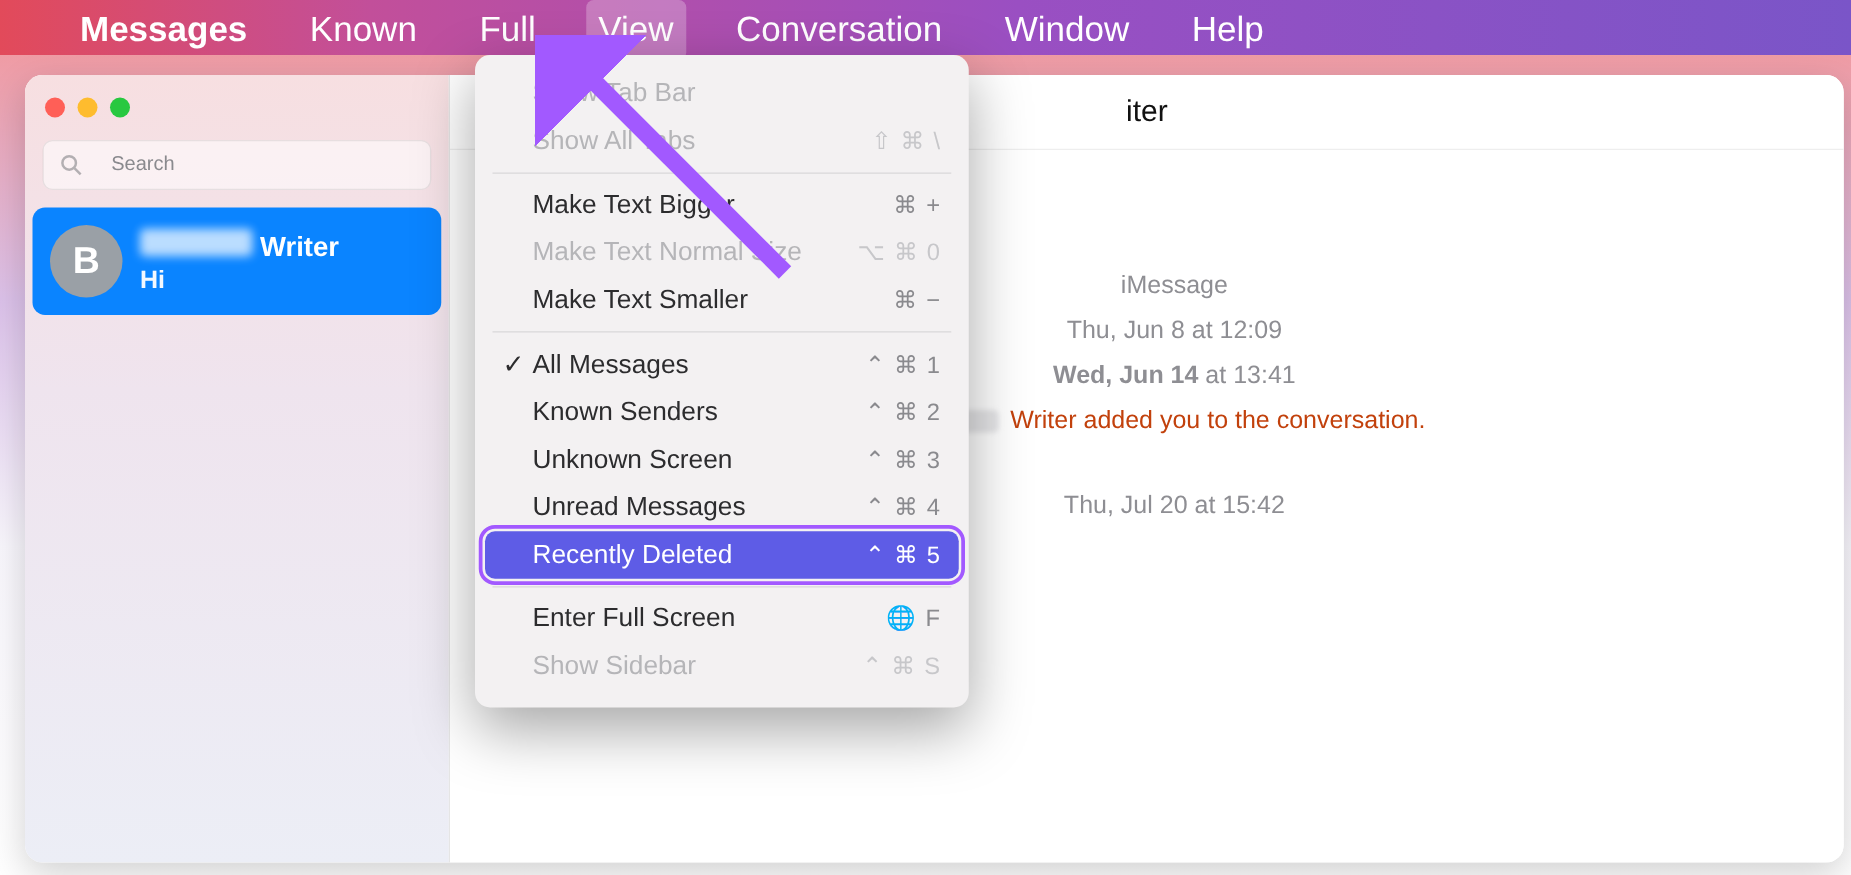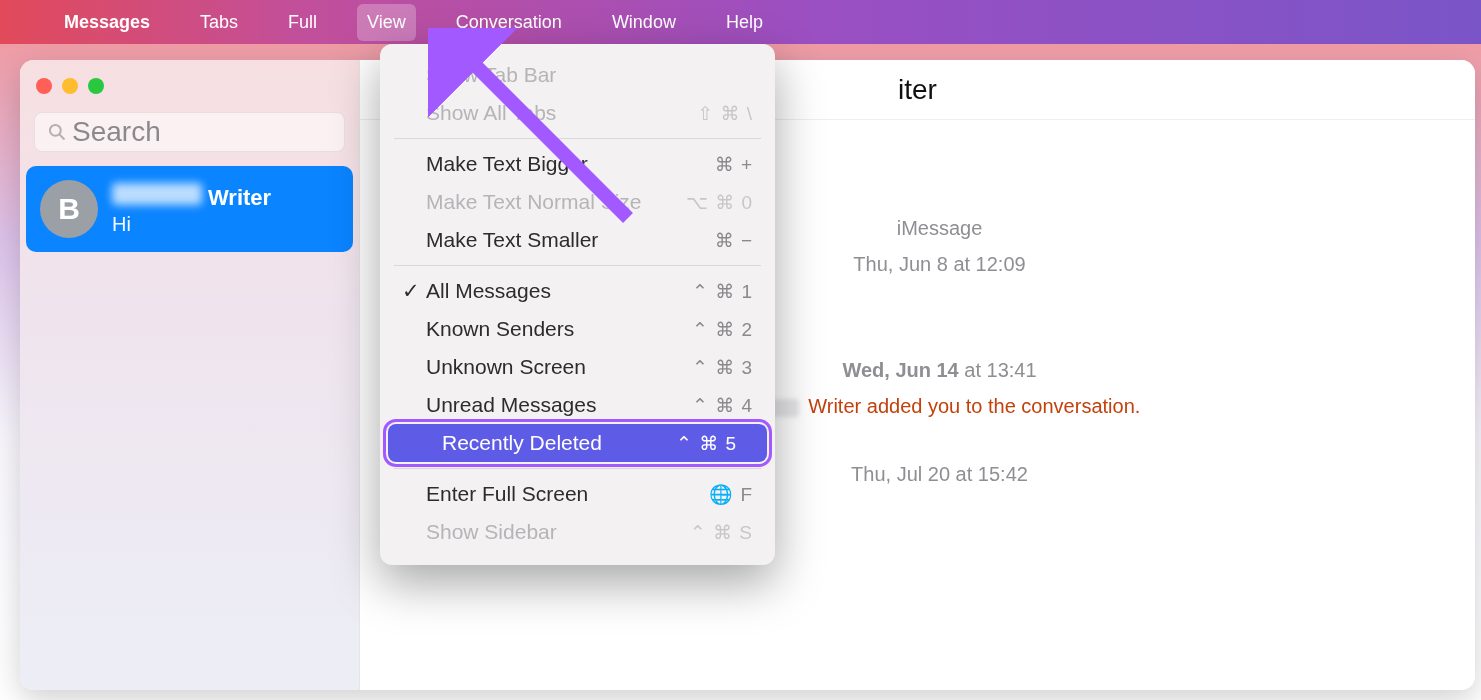--- a/index.html
+++ b/index.html
@@ -3,22 +3,22 @@
 <meta charset="utf-8">
 <style>
   * { box-sizing: border-box; margin: 0; padding: 0; font-family: -apple-system, "Helvetica Neue", Helvetica, Arial, sans-serif; }
   html, body { width: 1481px; height: 700px; overflow: hidden; }
   body { background: #fff; }
 
   
   .menubar {
     height: 44px;
     background: linear-gradient(90deg, #e24a5a 0%, #c24f9a 20%, #9a4fc2 55%, #7a55c8 100%);
-    display: flex; align-items: center; gap: 30px;
-    padding: 0 24px; color: #fff; font-size: 18px; font-weight: 500;
+    display: flex; align-items: flex-start; gap: 30px;
+    padding: 0 24px; color: #fff; font-size: 28px; font-weight: 500;
     position: relative; z-index: 40;
   }
   .menubar .apple { font-size: 24px; }
   .menubar .app-name { font-weight: 700; }
   .menubar .mi { cursor: default; padding: 8px 10px; border-radius: 6px; }
   .menubar .mi.active { background: rgba(255,255,255,0.25); }
 
   
   .backdrop {
     position: absolute; top: 44px; left: 0; right: 0; bottom: 0;
@@ -40,85 +40,85 @@
     display: flex; flex-direction: column;
     padding-top: 10px;
   }
   .traffic { display: flex; gap: 10px; padding: 8px 16px 18px; }
   .dot { width: 16px; height: 16px; border-radius: 50%; }
   .dot.red { background: #ff5f57; } .dot.yellow { background: #febc2e; } .dot.green { background: #28c840; }
 
   .search {
     margin: 0 14px 14px; height: 40px; border-radius: 8px;
     background: rgba(255,255,255,.55); border: 1px solid rgba(0,0,0,.08);
-    display: flex; align-items: center; gap: 5px; padding: 0 12px;
-    color: #8a8a8e; font-size: 28px;
+    display: flex; align-items: center; gap: 22px; padding: 0 12px;
+    color: #8a8a8e; font-size: 16px;
   }
   .search svg { width: 20px; height: 20px; opacity: .55; }
 
   .convo {
     margin: 0 6px; border-radius: 10px; padding: 14px 14px;
     display: flex; gap: 14px; align-items: center;
     background: #0a84ff; color: #fff;
   }
   .avatar {
     width: 58px; height: 58px; border-radius: 50%;
     background: #9aa0a6; color: #fff; font-size: 30px; font-weight: 600;
     display: flex; align-items: center; justify-content: center;
   }
   .convo .texts { display: flex; flex-direction: column; gap: 2px; }
   .convo .name { font-size: 22px; font-weight: 700; }
-  .convo .preview { font-size: 20px; font-weight: 400; opacity: .95; }
+  .convo .preview { font-size: 20px; font-weight: 700; opacity: .95; }
   .blurred { filter: blur(4px); opacity: .9; }
   .convo .name .blurred { display: inline-block; width: 90px; height: 22px; background: rgba(255,255,255,.8); border-radius: 4px; margin-right: 6px; }
 
   .main {
     flex: 1; background: #fff; position: relative; display: flex; flex-direction: column;
   }
   .main .header {
     height: 60px; display: flex; align-items: center; justify-content: center;
-    font-size: 28px; color: #111; border-bottom: 1px solid #eee;
+    font-size: 24px; color: #111; border-bottom: 1px solid #eee;
   }
   .main .msgs { flex: 1; text-align: center; padding-top: 90px; color: #8e8e93; font-size: 20px; line-height: 1.8; padding-left: 44px; }
   .main .msgs .label { color: #8e8e93; }
   .main .msgs b { color: #8e8e93; font-weight: 700; }
-  .main .evt-line { margin-top: 70px; }
+  .main .evt-line { }
   .main .evt-line .black { color: #c2410c; }
   .main .evt-name-blur { display: inline-block; width: 60px; height: 18px; background: #e6e6e8; border-radius: 4px; filter: blur(2px); vertical-align: middle; margin-right: 4px; }
 
   
   .dropdown {
     position: absolute; top: 44px; left: 380px; width: 395px;
     background: #f3f1f2; border-radius: 12px;
     box-shadow: 0 18px 48px rgba(0,0,0,.35);
     padding: 12px 0 14px; z-index: 60; font-size: 21px; color: #2c2c2e;
   }
   .ditem { display: flex; justify-content: space-between; align-items: center; padding: 7px 22px; }
   .ditem .lbl { display: flex; align-items: center; gap: 10px; }
   .ditem .check { width: 14px; display: inline-block; }
   .ditem .sc { color: #8a8a8e; font-size: 19px; letter-spacing: 1px; }
   .ditem.disabled { color: #b5b5b8; }
   .ditem.disabled .sc { color: #c7c7ca; }
   .dsep { height: 1px; background: #d9d7d9; margin: 6px 14px; }
   .ditem.focus {
-    background: #5e5ce6; color: #fff; margin: 0 8px; border-radius: 8px; padding: 7px 30px;
+    background: #5e5ce6; color: #fff; margin: 0 8px; border-radius: 8px; padding: 7px 14px;
     outline: 3px solid #a259ff; outline-offset: 2px; gap: 33px;
   }
   .ditem.focus .sc { color: #fff; }
 
   
   .arrow { position: absolute; top: 28px; left: 428px; z-index: 70; pointer-events: none; }
 </style>
 </head>
 <body>
 
 <div class="menubar">
   <span class="apple"></span>
   <span class="app-name mi">Messages</span>
-  <span class="mi">Tabs</span>
+  <span class="mi">Known</span>
   <span class="mi">Full</span>
   <span class="mi active">View</span>
   <span class="mi">Conversation</span>
   <span class="mi">Window</span>
   <span class="mi">Help</span>
 </div>
 
 <div class="backdrop"></div>
 
 <div class="window">

